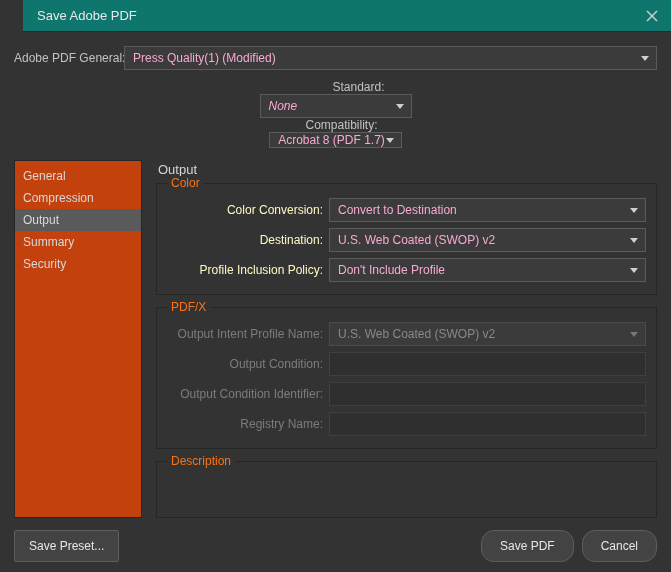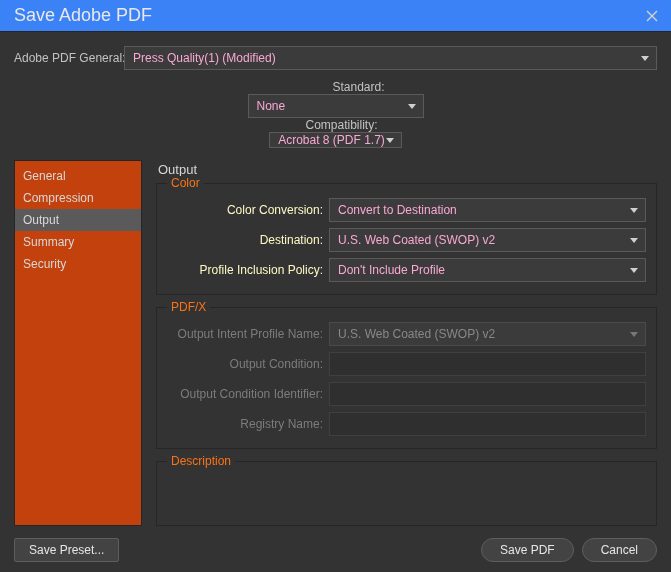--- a/index.html
+++ b/index.html
@@ -12,28 +12,29 @@
   }
   .window {
     width: 671px;
     height: 572px;
     background: #333333;
     display: flex;
     flex-direction: column;
   }
   .titlebar {
     height: 32px;
-    background: #3b82f6;
+    background: #0f766e;
     border-bottom: 1px solid #262626;
     display: flex;
     align-items: center;
     padding: 0 10px 0 14px;
     color: #e8e8e8;
-    font-size: 18px;
+    font-size: 13px;
     justify-content: space-between;
+    margin-left: 23px;
   }
   .close-x {
     width: 18px;
     height: 18px;
     display: flex;
     align-items: center;
     justify-content: center;
     cursor: default;
   }
   .close-x svg { stroke: #d0d0d0; stroke-width: 1.4; }
@@ -66,21 +67,21 @@
     justify-content: space-between;
   }
   .select .caret {
     width: 10px; height: 10px;
     display: flex; align-items: center; justify-content: center;
   }
   .select .caret svg { fill: #cfcfcf; }
   .select.disabled { color: #888; border-color: #4a4a4a; }
   .select.disabled .caret svg { fill: #777; }
   .preset-sel { flex: 1; }
-  .std-sel { width: 176px; }
+  .std-sel { width: 152px; font-style: italic; }
   .compat-lbl { width: 96px; text-align: right; padding: 0 6px 0 10px; }
   .compat-sel { flex: 1; justify-content: center; }
   .midwrap {
     flex: 1;
     display: flex;
     gap: 14px;
     min-height: 0;
   }
   .sidebar {
     width: 128px;
@@ -148,21 +149,21 @@
   }
   .txtin.disabled { background: #2f2f2f; border-color: #404040; color: #888; }
   .footer {
     display: flex;
     align-items: center;
     padding-top: 12px;
     gap: 8px;
   }
   .footer .spacer { flex: 1; }
   .btn {
-    height: 24px;
+    height: 32px;
     padding: 0 18px;
     border: 1px solid #5e5e5e;
     border-radius: 13px;
     background: #434343;
     color: #e6e6e6;
     font-size: 12px;
     display: flex;
     align-items: center;
     justify-content: center;
   }

